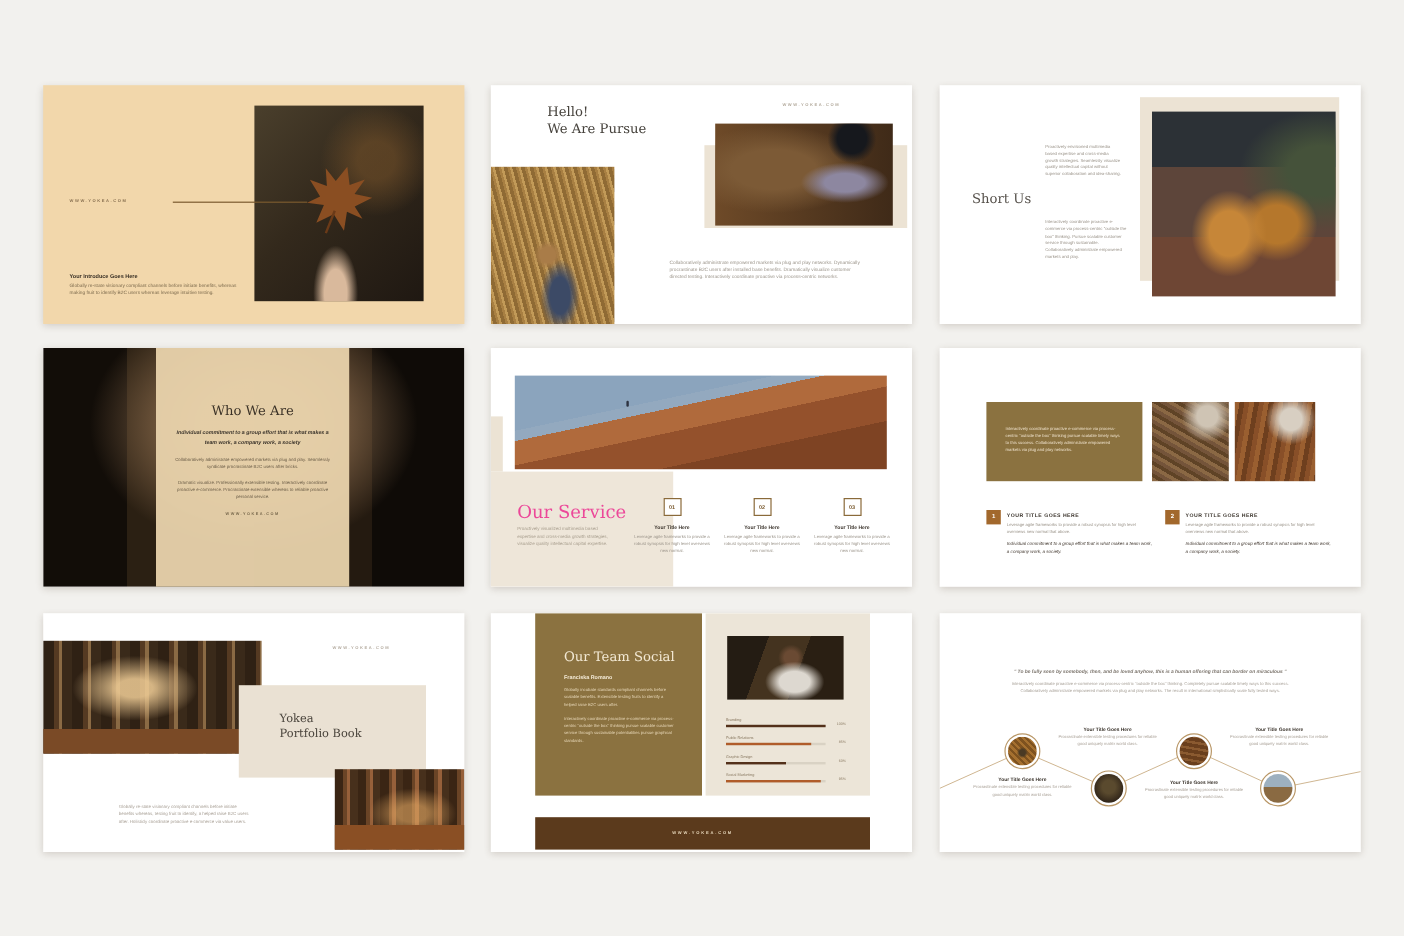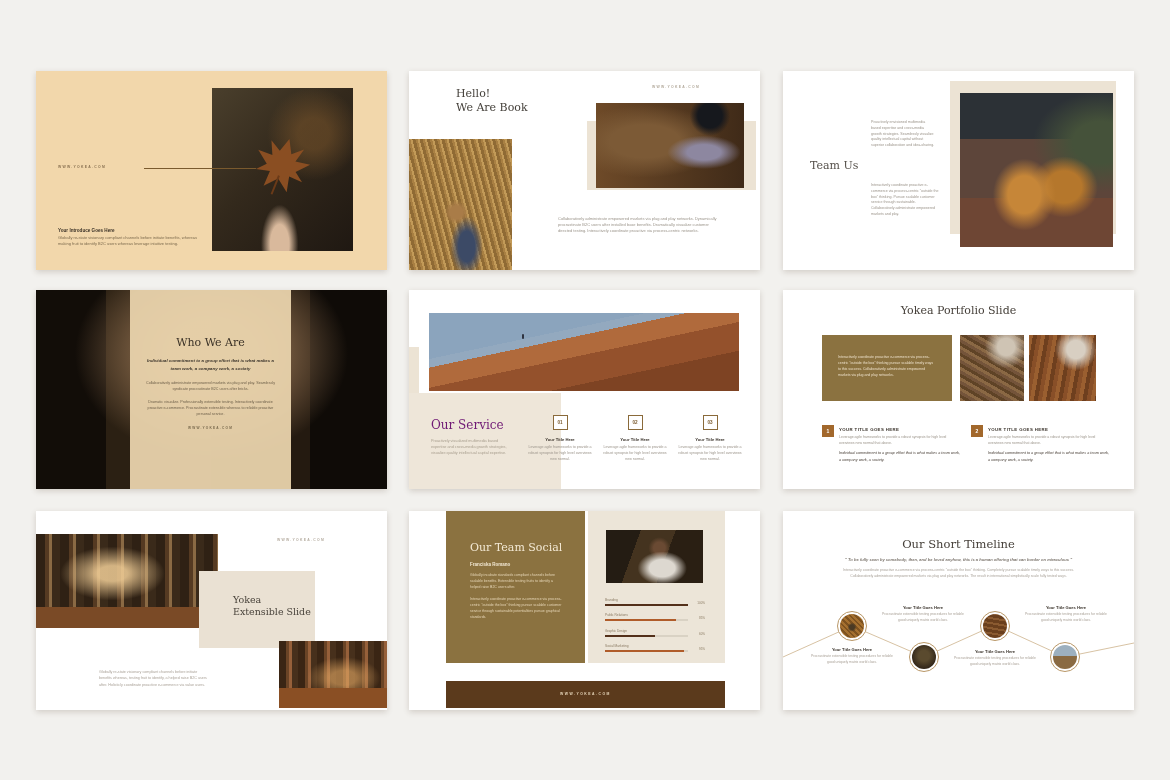--- a/index.html
+++ b/index.html
@@ -95,21 +95,21 @@
   .s4-panel{left:94px;top:0;width:161px;height:199px;background:rgba(233,211,172,.95);text-align:center;box-sizing:border-box;padding:46px 12px 0}
   .s4-title{font-size:11px;color:#3b3227}
   .s4-quote{margin:8px 4px 0;font-size:4.4px;line-height:1.8;font-style:italic;font-weight:bold;color:#3c352c}
   .s4-p{margin:7px 2px 0;font-size:3.7px;line-height:1.65;color:#6d5f49}
   .s4-web{margin-top:9px;font-size:3.2px;letter-spacing:1.2px;font-weight:bold;color:#7a6a4e}
   
   .s5-notch{left:0;top:57px;width:10px;height:46px;background:var(--card)}
   .s5-photo{left:20px;top:23px;width:310px;height:78px}
   .s5-person{left:113px;top:44px;width:2px;height:5px;background:#2e3340;border-radius:1px}
   .s5-block{left:0;top:103px;width:152px;height:96px;background:#eee6d9}
-  .s5-title{left:22px;top:128px;font-size:12px;color:#701a75}
+  .s5-title{left:22px;top:128px;font-size:15px;color:#ec4899}
   .s5-body{left:22px;top:148px;width:78px;font-size:3.8px;line-height:1.6;color:#a89e8e}
   .s5-col{top:125px;width:64px;text-align:center}
   .s5-c1{left:119px}.s5-c2{left:194px}.s5-c3{left:269px}
   .s5-box{width:13px;height:13px;border:1px solid var(--gold);margin:0 auto;line-height:13px;font-size:4.6px;font-weight:bold;color:#7a5a2e;background:#fff;text-align:center}
   .s5-col-h{margin-top:7px;font-size:4.2px;font-weight:bold;color:var(--ink)}
   .s5-col-b{margin-top:3px;font-size:3.6px;line-height:1.6;color:var(--gray)}
   
   .s6-title{left:0;top:14px;width:351px;text-align:center;font-size:11px;color:#46403a}
   .s6-olive{left:39px;top:45px;width:130px;height:66px;background:var(--olive)}
   .s6-olive-t{margin:19px 16px 0;font-size:3.5px;line-height:1.75;color:#ecdfc8}
@@ -117,21 +117,21 @@
   .s6-ph2{left:246px;top:45px;width:67px;height:66px}
   .s6-item{top:135px;width:145px}
   .s6-i1{left:39px}.s6-i2{left:188px}
   .s6-num{position:absolute;left:0;top:0;width:12px;height:12px;background:var(--accent);color:#fff;font-size:5px;font-weight:bold;text-align:center;line-height:12px}
   .s6-it{position:absolute;left:17px;top:2px;font-size:4.3px;font-weight:bold;letter-spacing:.4px;color:var(--ink)}
   .s6-ib{position:absolute;left:17px;top:10px;width:122px;font-size:3.5px;line-height:1.6;color:var(--gray)}
   .s6-iq{position:absolute;left:17px;top:25px;width:122px;font-size:3.8px;line-height:1.8;font-style:italic;color:#4a4038}
   
   .s7-ph-big{left:0;top:23px;width:182px;height:94px}
   .s7-web{left:241px;top:27px;color:#b5aca0}
-  .s7-card{left:163px;top:60px;width:116px;height:77px;background:#eae1d3}
+  .s7-card{left:163px;top:60px;width:156px;height:77px;background:#eae1d3}
   .s7-card-t{position:absolute;left:34px;top:23px;font-size:9.5px;line-height:1.3;color:#4a443c}
   .s7-ph-sm{left:243px;top:130px;width:108px;height:67px}
   .s7-body{left:63px;top:158px;width:112px;font-size:3.7px;line-height:1.7;color:#aaa298}
   
   .s8-olive{left:37px;top:0;width:139px;height:152px;background:var(--olive);box-sizing:border-box;padding:30px 0 0 24px}
   .s8-title{font-size:11px;color:var(--cream)}
   .s8-name{margin-top:8px;font-size:4.5px;font-weight:bold;color:var(--cream)}
   .s8-p{margin-top:6px;width:94px;font-size:3.5px;line-height:1.7;color:#e6d6b6}
   .s8-beige{left:179px;top:0;width:137px;height:152px;background:#ece5d8}
   .s8-photo{left:197px;top:19px;width:97px;height:53px}
@@ -173,33 +173,33 @@
     <div class="ab s1-line"></div>
     <div class="ab s1-intro">
       <div class="s1-intro-h">Your Introduce Goes Here</div>
       <div class="s1-intro-b">Globally re-state visionary compliant channels before initiate benefits, whereas making fruit to identify B2C users whereas leverage intuitive testing.</div>
     </div>
   </section>
 
   <section class="slide p2">
     <div class="ab s2-title serif">
       <div>Hello!</div>
-      <div>We Are Book</div>
+      <div>We Are Pursue</div>
     </div>
     <div class="ab web s2-web">WWW.YOKEA.COM</div>
     <div class="ab s2-ph-l photo ph-wheat"></div>
     <div class="ab s2-card"></div>
     <div class="ab s2-ph-r photo ph-cave"></div>
     <div class="ab s2-body tiny">Collaboratively administrate empowered markets via plug and play networks. Dynamically procrastinate B2C users after installed base benefits. Dramatically visualize customer directed testing. Interactively coordinate proactive via process-centric networks.</div>
   </section>
 
   <section class="slide p3">
     <div class="ab s3-card"></div>
     <div class="ab s3-photo photo ph-boots"></div>
-    <div class="ab s3-title serif">Team Us</div>
+    <div class="ab s3-title serif">Short Us</div>
     <div class="ab s3-p1 tinyer">Proactively envisioned multimedia based expertise and cross-media growth strategies. Seamlessly visualize quality intellectual capital without superior collaboration and idea-sharing.</div>
     <div class="ab s3-p2 tinyer">Interactively coordinate proactive e-commerce via process-centric "outside the box" thinking. Pursue scalable customer service through sustainable. Collaboratively administrate empowered markets and play.</div>
   </section>
 
   <section class="slide p4">
     <div class="ab s4-bg photo ph-street"></div>
     <div class="ab s4-panel">
       <div class="s4-title serif">Who We Are</div>
       <div class="s4-quote">Individual commitment to a group effort that is what makes a team work, a company work, a society</div>
       <div class="s4-p">Collaboratively administrate empowered markets via plug and play. Seamlessly syndicate procrastinate B2C users after bricks.</div>
@@ -227,21 +227,20 @@
       <div class="s5-col-b">Leverage agile frameworks to provide a robust synopsis for high level overviews new normal.</div>
     </div>
     <div class="ab s5-col s5-c3">
       <div class="s5-box">03</div>
       <div class="s5-col-h">Your Title Here</div>
       <div class="s5-col-b">Leverage agile frameworks to provide a robust synopsis for high level overviews new normal.</div>
     </div>
   </section>
 
   <section class="slide p6">
-    <div class="ab s6-title serif">Yokea Portfolio Slide</div>
     <div class="ab s6-olive">
       <div class="s6-olive-t">Interactively coordinate proactive e-commerce via process-centric "outside the box" thinking pursue scalable timely ways to this success. Collaboratively administrate empowered markets via plug and play networks.</div>
     </div>
     <div class="ab s6-ph1 photo ph-wood1"></div>
     <div class="ab s6-ph2 photo ph-wood2"></div>
     <div class="ab s6-item s6-i1">
       <div class="s6-num">1</div>
       <div class="s6-it">YOUR TITLE GOES HERE</div>
       <div class="s6-ib">Leverage agile frameworks to provide a robust synopsis for high level overviews new normal that above.</div>
       <div class="s6-iq">Individual commitment to a group effort that is what makes a team work, a company work, a society.</div>
@@ -253,21 +252,21 @@
       <div class="s6-iq">Individual commitment to a group effort that is what makes a team work, a company work, a society.</div>
     </div>
   </section>
 
   <section class="slide p7">
     <div class="ab s7-ph-big photo ph-forest"></div>
     <div class="ab web s7-web">WWW.YOKEA.COM</div>
     <div class="ab s7-card">
       <div class="s7-card-t serif">
         <div>Yokea</div>
-        <div>Extensible Slide</div>
+        <div>Portfolio Book</div>
       </div>
     </div>
     <div class="ab s7-ph-sm photo ph-forest2"></div>
     <div class="ab s7-body">Globally re-state visionary compliant channels before initiate benefits whereas, testing fruit to identify, a helped raise B2C users after. Holisticly coordinate proactive e-commerce via value users.</div>
   </section>
 
   <section class="slide p8">
     <div class="ab s8-olive">
       <div class="s8-title serif">Our Team Social</div>
       <div class="s8-name">Franciska Romano</div>
@@ -303,21 +302,20 @@
         <div class="track">
             <div class="fill" style="width: 95%;"></div>
           </div>
         <div class="pct">95%</div>
       </div>
     </div>
     <div class="ab s8-bar">WWW.YOKEA.COM</div>
   </section>
 
   <section class="slide p9">
-    <div class="ab s9-title serif">Our Short Timeline</div>
     <div class="ab s9-quote">" To be fully seen by somebody, then, and be loved anyhow, this is a human offering that can border on miraculous "</div>
     <div class="ab s9-body">Interactively coordinate proactive e-commerce via process-centric "outside the box" thinking. Completely pursue scalable timely ways to this success. Collaboratively administrate empowered markets via plug and play networks. The result in international simplistically scale fully tested ways.</div>
     <svg class="ab s9-svg" width="351" height="90">
       <polyline points="0,61 69,30 141,61 212,29 282,61 351,47" fill="none" stroke="#cdb38c" stroke-width="0.8"></polyline>
     </svg>
     <div class="s9-circ c1">
         <div class="in photo ph-c1"></div>
       </div>
     <div class="s9-circ c2">
         <div class="in photo ph-c2"></div>

